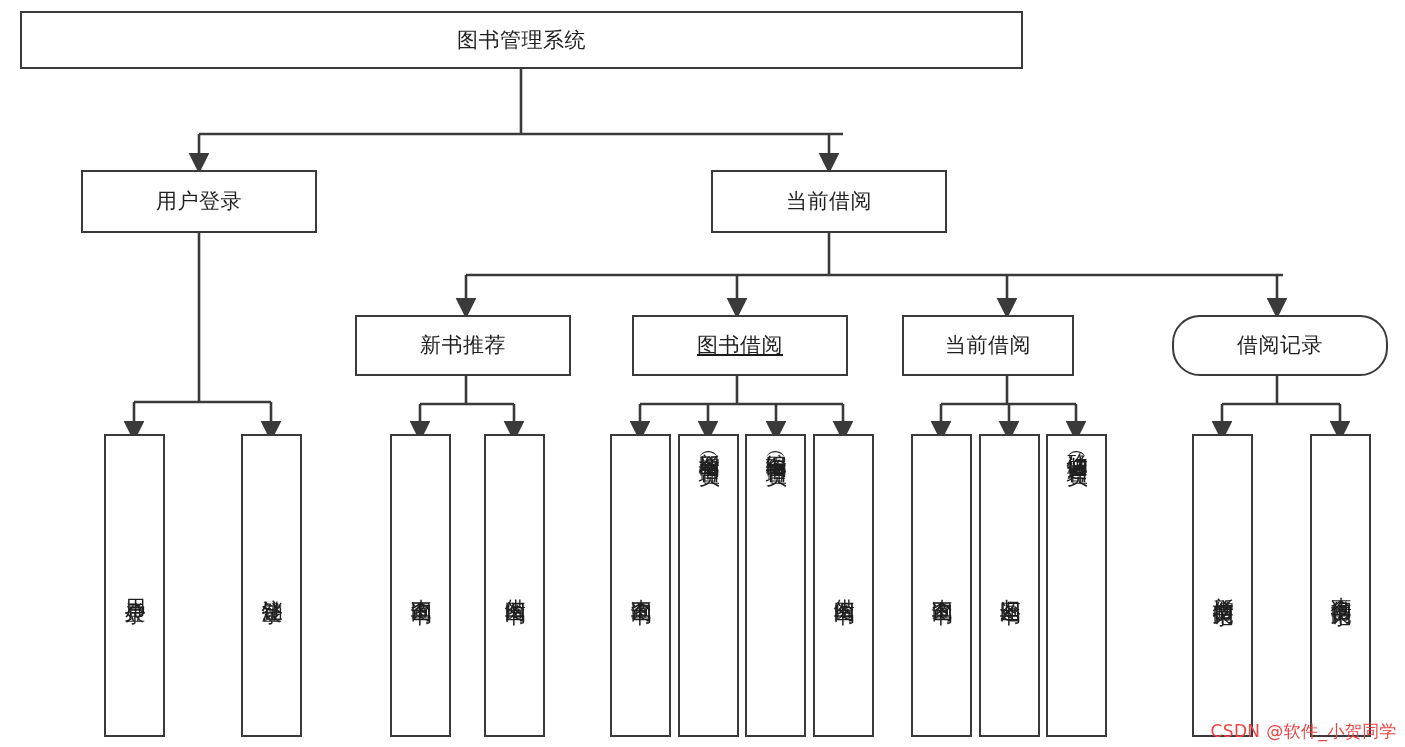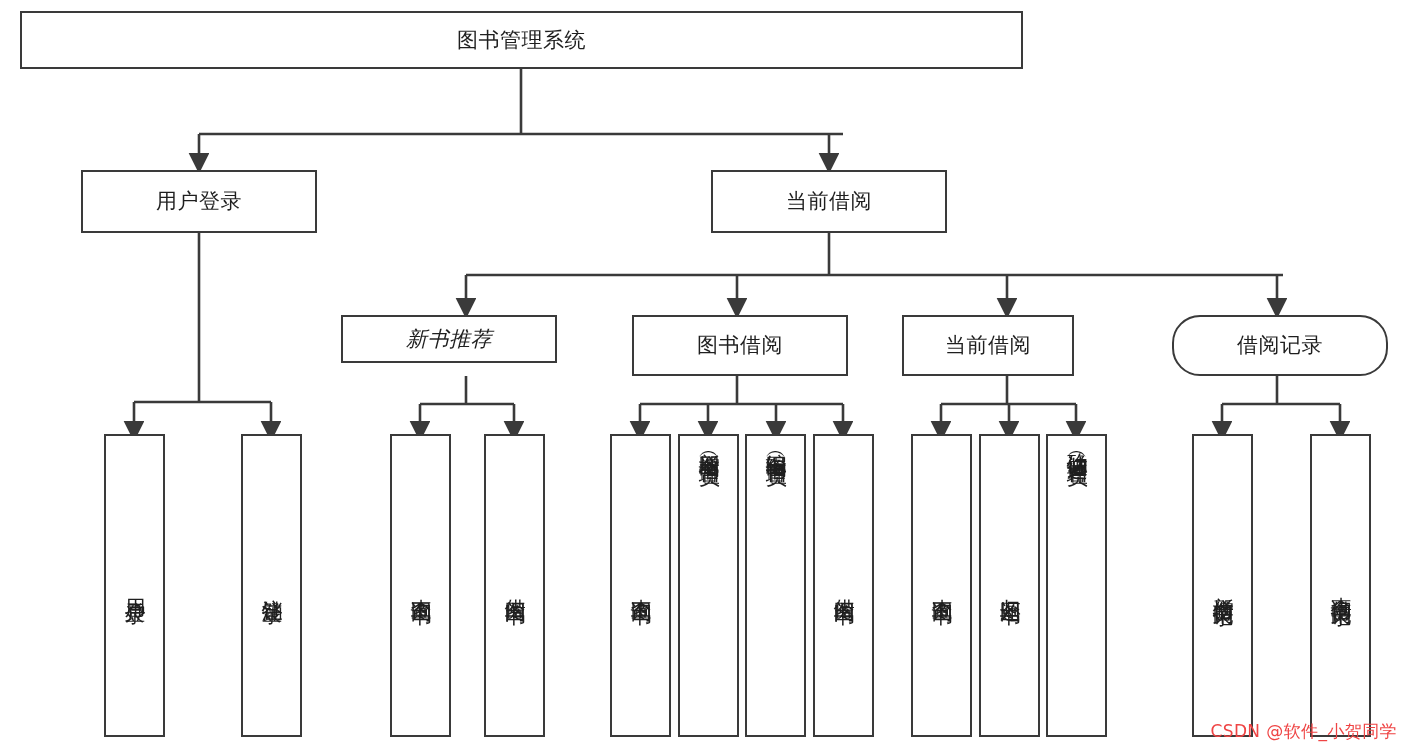--- a/index.html
+++ b/index.html
@@ -131,24 +131,24 @@
     <span class="node-label">图书管理系统</span>
   </div>
 
   <div class="node" style="left:81px; top:170px; width:236px; height:63px;">
     <span class="node-label">用户登录</span>
   </div>
   <div class="node" style="left:711px; top:170px; width:236px; height:63px;">
     <span class="node-label">当前借阅</span>
   </div>
 
-  <div class="node" style="left:341px; top:315px; width:216px; height:48px;font-style:italic;">
+  <div class="node" style="left:355px; top:315px; width:216px; height:61px;">
     <span class="node-label">新书推荐</span>
   </div>
-  <div class="node" style="left:632px; top:315px; width:216px; height:61px;">
+  <div class="node" style="left:632px; top:315px; width:216px; height:61px;text-decoration:underline;">
     <span class="node-label">图书借阅</span>
   </div>
   <div class="node" style="left:902px; top:315px; width:172px; height:61px;">
     <span class="node-label">当前借阅</span>
   </div>
   <div class="node" style="left:1172px; top:315px; width:216px; height:61px;border-radius:28px;">
     <span class="node-label">借阅记录</span>
   </div>
 
   <div class="node leaf centered" style="left:104px; top:434px; width:61px; height:303px;">

